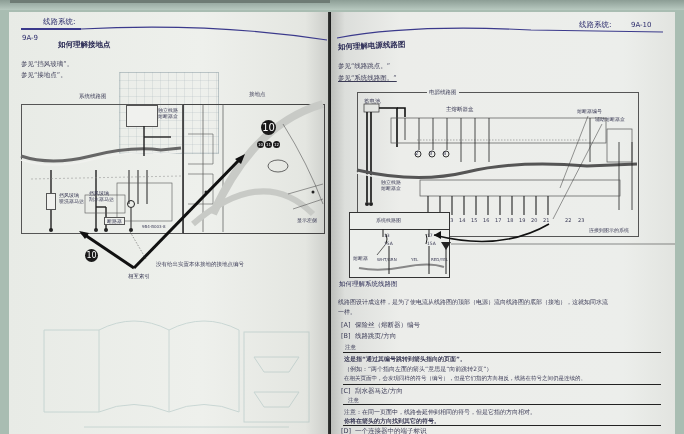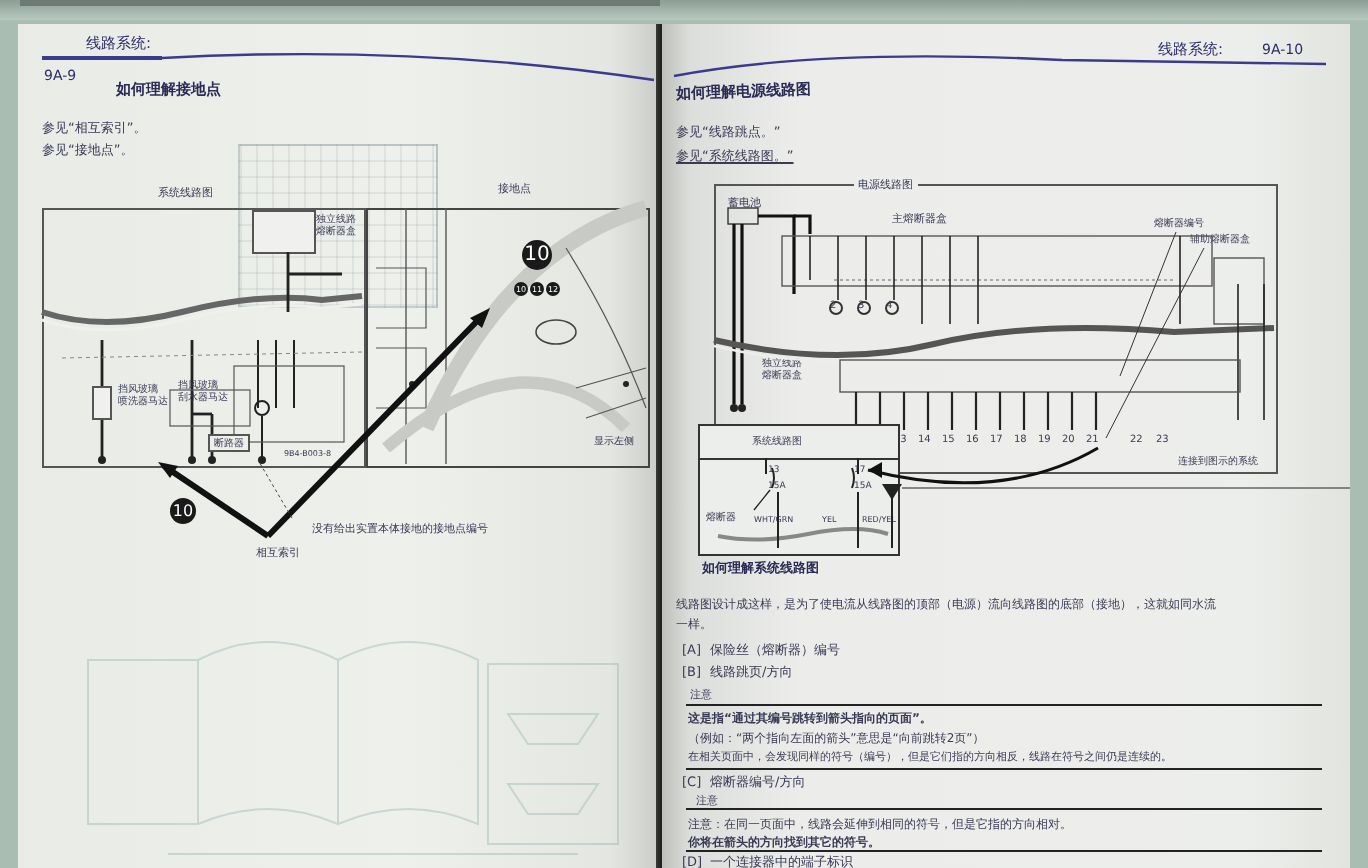--- a/index.html
+++ b/index.html
@@ -55,21 +55,21 @@
 
 <div class="page left">
   <div class="hdr" style="left:13px;top:22px;text-align:center;">9A-9</div>
   <div class="hdr" style="left:34px;top:5px;font-size:7.5px;">线路系统:</div>
   <div class="hdr-line" style="left:12px;top:16px;width:60px;"></div>
   <svg width="322" height="30" style="left:0;top:0">
     <path d="M72 17 Q 200 10 318 28" stroke="#3b3a8c" stroke-width="1.2" fill="none"></path>
   </svg>
 
   <div class="title" style="left:13px;top:28px;margin-left:36px;">如何理解接地点</div>
-  <div class="txt" style="left:12px;top:48px;">参见“相互索引”。</div>
+  <div class="txt" style="left:12px;top:48px;">参见“挡风玻璃”。</div>
   <div class="txt" style="left:12px;top:59px;">参见“接地点”。</div>
 
   <div class="ghost" style="left:110px;top:60px;width:98px;height:80px;background:repeating-linear-gradient(90deg,rgba(130,150,160,0.15) 0 1px,transparent 1px 8px),repeating-linear-gradient(0deg,rgba(130,150,160,0.15) 0 1px,transparent 1px 8px);"></div>
 
   <div class="small" style="left:70px;top:81px;font-size:5.5px;">系统线路图</div>
   <div class="box" style="left:12px;top:92px;width:160px;height:128px;"></div>
   <div class="box" style="left:117px;top:93px;width:30px;height:20px;background:#f0f1ee;"></div>
   <div class="small" style="left:149px;top:95px;line-height:6px;">
     <div>独立线路</div>
     <div>熔断器盒</div>
@@ -263,38 +263,38 @@
     <path d="M92 30 L 102 30 L 97 38 Z" fill="#222"></path>
     <line x1="28" y1="43" x2="36" y2="33" stroke="#222" stroke-width="0.7"></line>
   </svg>
 
   <svg width="344" height="300" style="left:0;top:0">
     <path d="M103 223 Q 170 240 218 212" stroke="#111" stroke-width="1.5" fill="none"></path>
     <polygon points="103,223 110,219 110,227" fill="#111"></polygon>
     <line x1="120" y1="232" x2="344" y2="232" stroke="#222" stroke-width="0.5"></line>
   </svg>
 
-  <div class="title" style="left:8px;top:268px;font-weight:bold;font-size:6.5px;margin-left:12px;">如何理解系统线路图</div>
+  <div class="title" style="left:8px;top:268px;font-weight:normal;font-size:6.5px;">如何理解系统线路图</div>
   <div class="txt" style="left:7px;top:286px;font-size:6px;">线路图设计成这样，是为了使电流从线路图的顶部（电源）流向线路图的底部（接地），这就如同水流</div>
   <div class="txt" style="left:7px;top:296px;font-size:6px;">一样。</div>
 
   <div class="txt" style="left:10px;top:309px;">[A]</div>
   <div class="txt" style="left:24px;top:309px;">保险丝（熔断器）编号</div>
   <div class="txt" style="left:10px;top:320px;">[B]</div>
   <div class="txt" style="left:24px;top:320px;">线路跳页/方向</div>
 
   <div class="txt" style="left:14px;top:332px;font-size:5.5px;">注意</div>
   <div class="rule" style="left:12px;top:340px;width:318px;"></div>
   <div class="txt" style="left:13px;top:343px;font-size:6px;font-weight:bold;">这是指“通过其编号跳转到箭头指向的页面”。</div>
   <div class="txt" style="left:13px;top:353px;font-size:6px;">（例如：“两个指向左面的箭头”意思是“向前跳转2页”）</div>
   <div class="txt" style="left:13px;top:363px;font-size:5.5px;">在相关页面中，会发现同样的符号（编号），但是它们指的方向相反，线路在符号之间仍是连续的。</div>
   <div class="rule" style="left:12px;top:372px;width:318px;"></div>
 
   <div class="txt" style="left:10px;top:375px;">[C]</div>
-  <div class="txt" style="left:24px;top:375px;">熔断器编号/方向</div>
+  <div class="txt" style="left:24px;top:375px;">刮水器马达/方向</div>
   <div class="txt" style="left:17px;top:385px;font-size:5.5px;">注意</div>
   <div class="rule" style="left:12px;top:392px;width:318px;"></div>
   <div class="txt" style="left:13px;top:396px;font-size:6px;">注意：在同一页面中，线路会延伸到相同的符号，但是它指的方向相对。</div>
   <div class="txt" style="left:13px;top:405px;font-size:6px;font-weight:bold;">你将在箭头的方向找到其它的符号。</div>
   <div class="rule" style="left:12px;top:413px;width:318px;"></div>
 
   <div class="txt" style="left:10px;top:415px;">[D]</div>
   <div class="txt" style="left:24px;top:415px;">一个连接器中的端子标识</div>
 
 </div>

